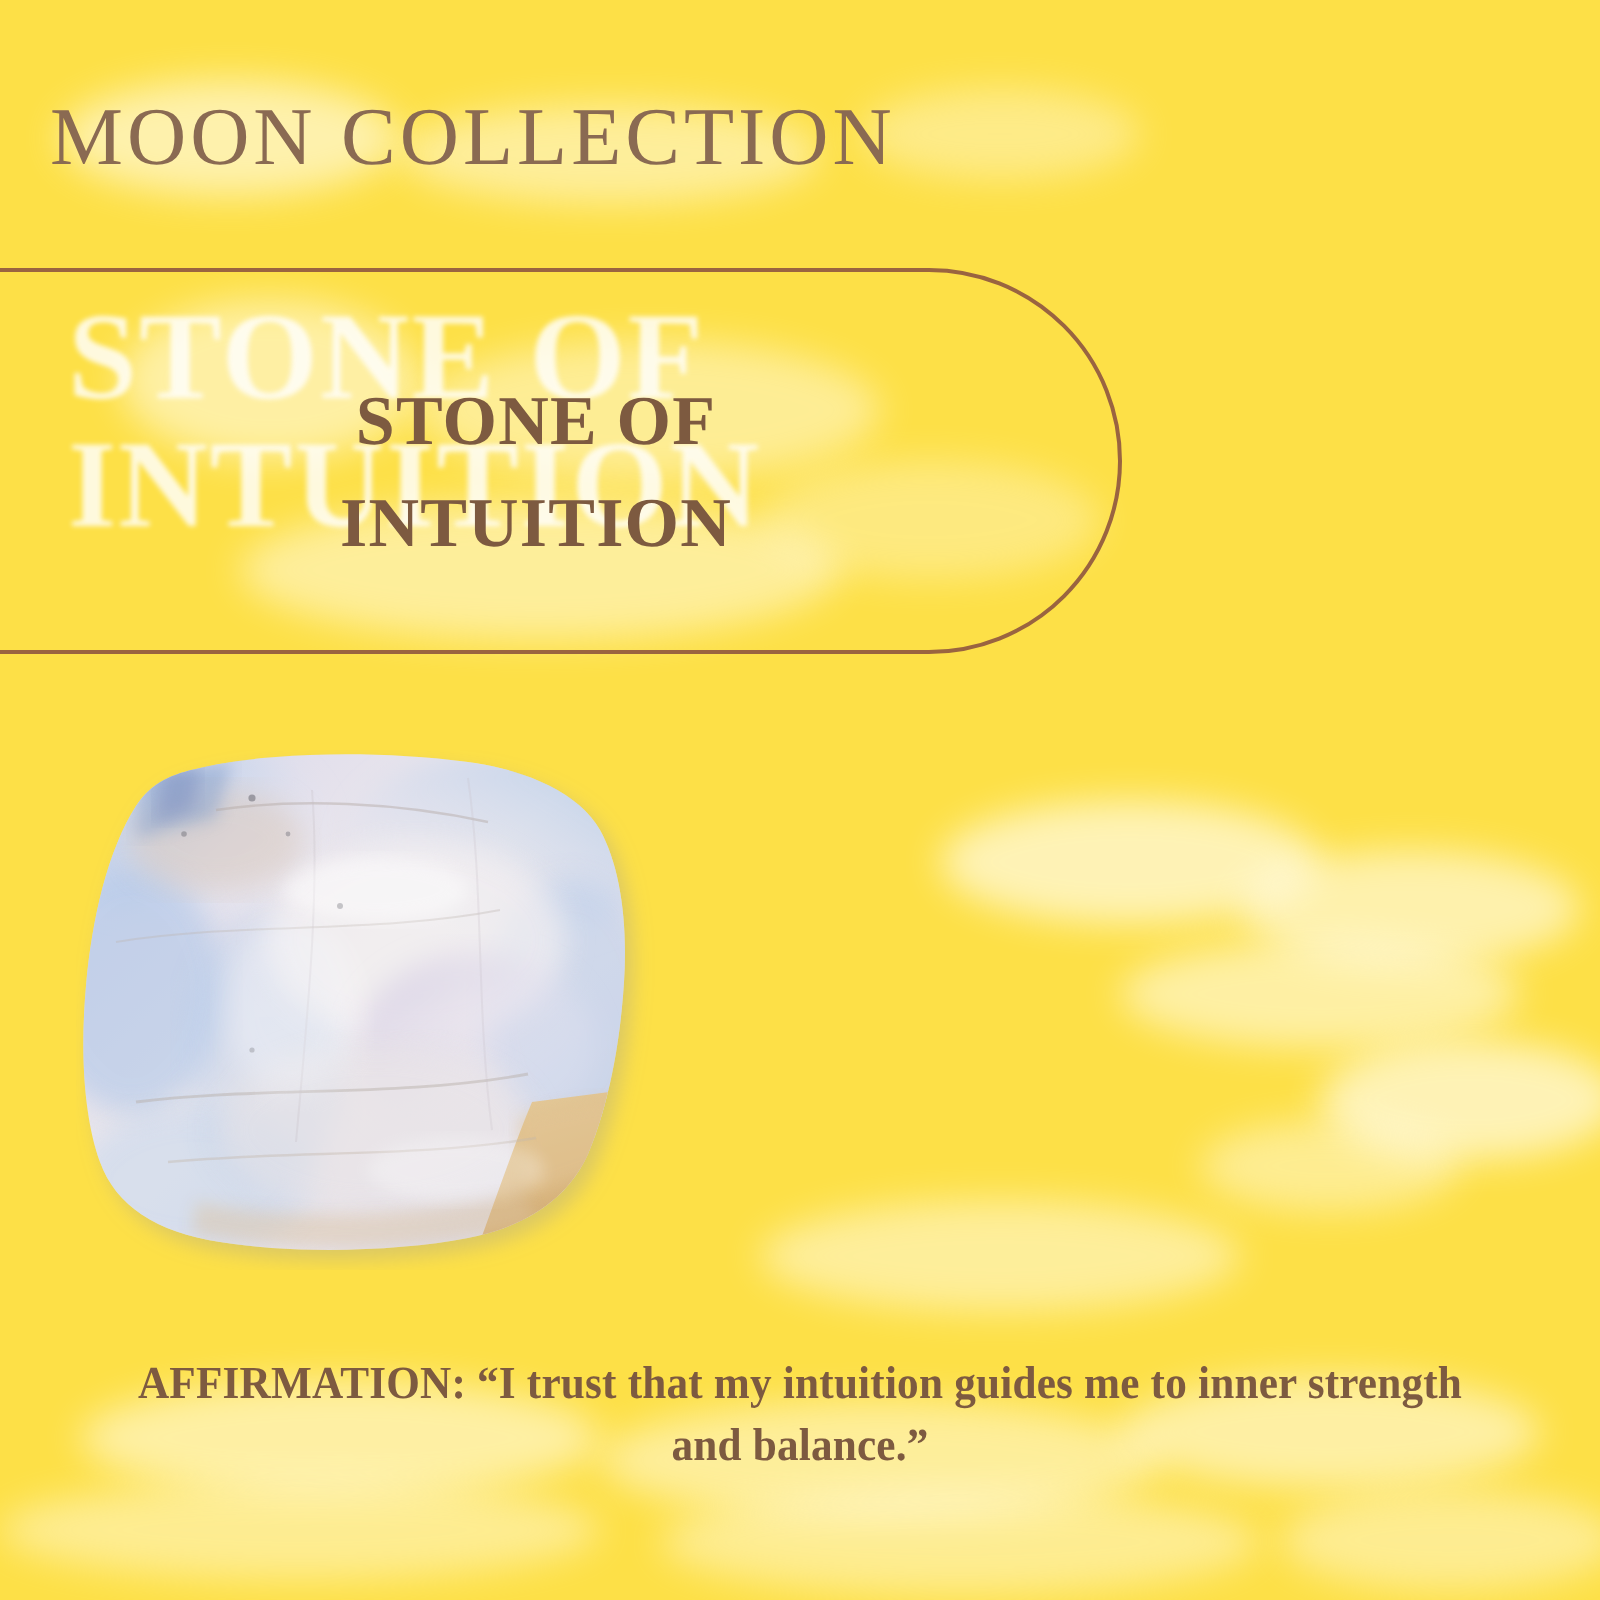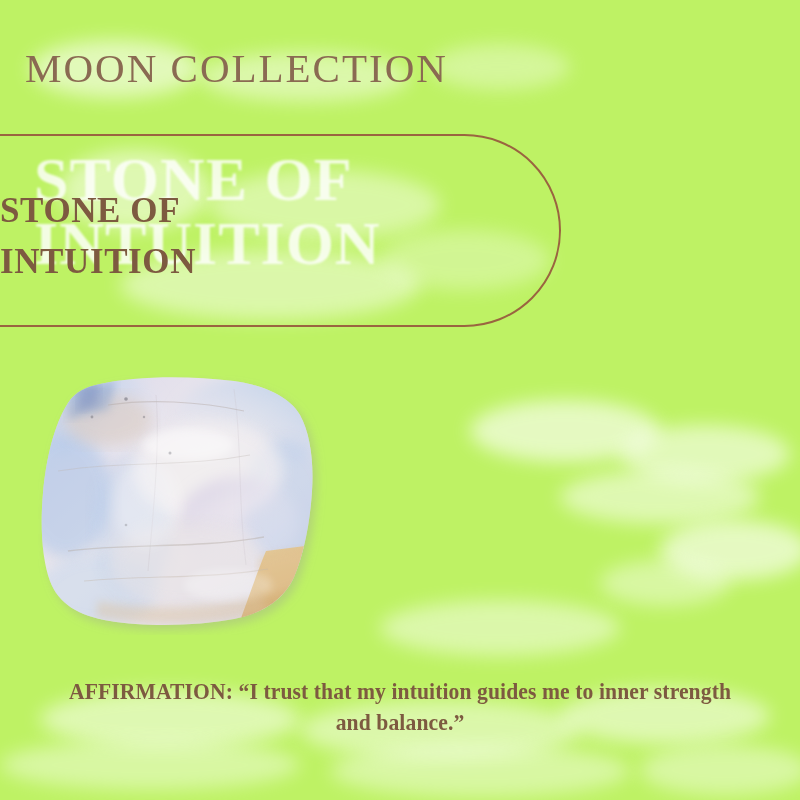--- a/index.html
+++ b/index.html
@@ -10,21 +10,21 @@
     width: 800px;
     height: 800px;
     background: #f5f4f2;
     font-family: "Liberation Serif", serif;
     overflow: hidden;
   }
   #card {
     position: relative;
     width: 800px;
     height: 800px;
-    background: #bef264;
+    background: #fde047;
     overflow: hidden;
   }
 
   
   #texture {
     position: absolute;
     inset: 0;
     pointer-events: none;
     z-index: 1;
   }
@@ -80,21 +80,21 @@
     filter: blur(1.2px);
     pointer-events: none;
     white-space: pre-line;
   }
   #banner-heading {
     position: absolute;
     left: 0px;
     top: 186px;
     width: 536px;
     z-index: 7;
-    text-align: left;
+    text-align: center;
     font-family: "Liberation Serif", serif;
     font-weight: 700;
     font-size: 35px;
     line-height: 1.45;
     letter-spacing: 0.6px;
     color: #7d5a40;
     white-space: pre-line;
   }
 
   

